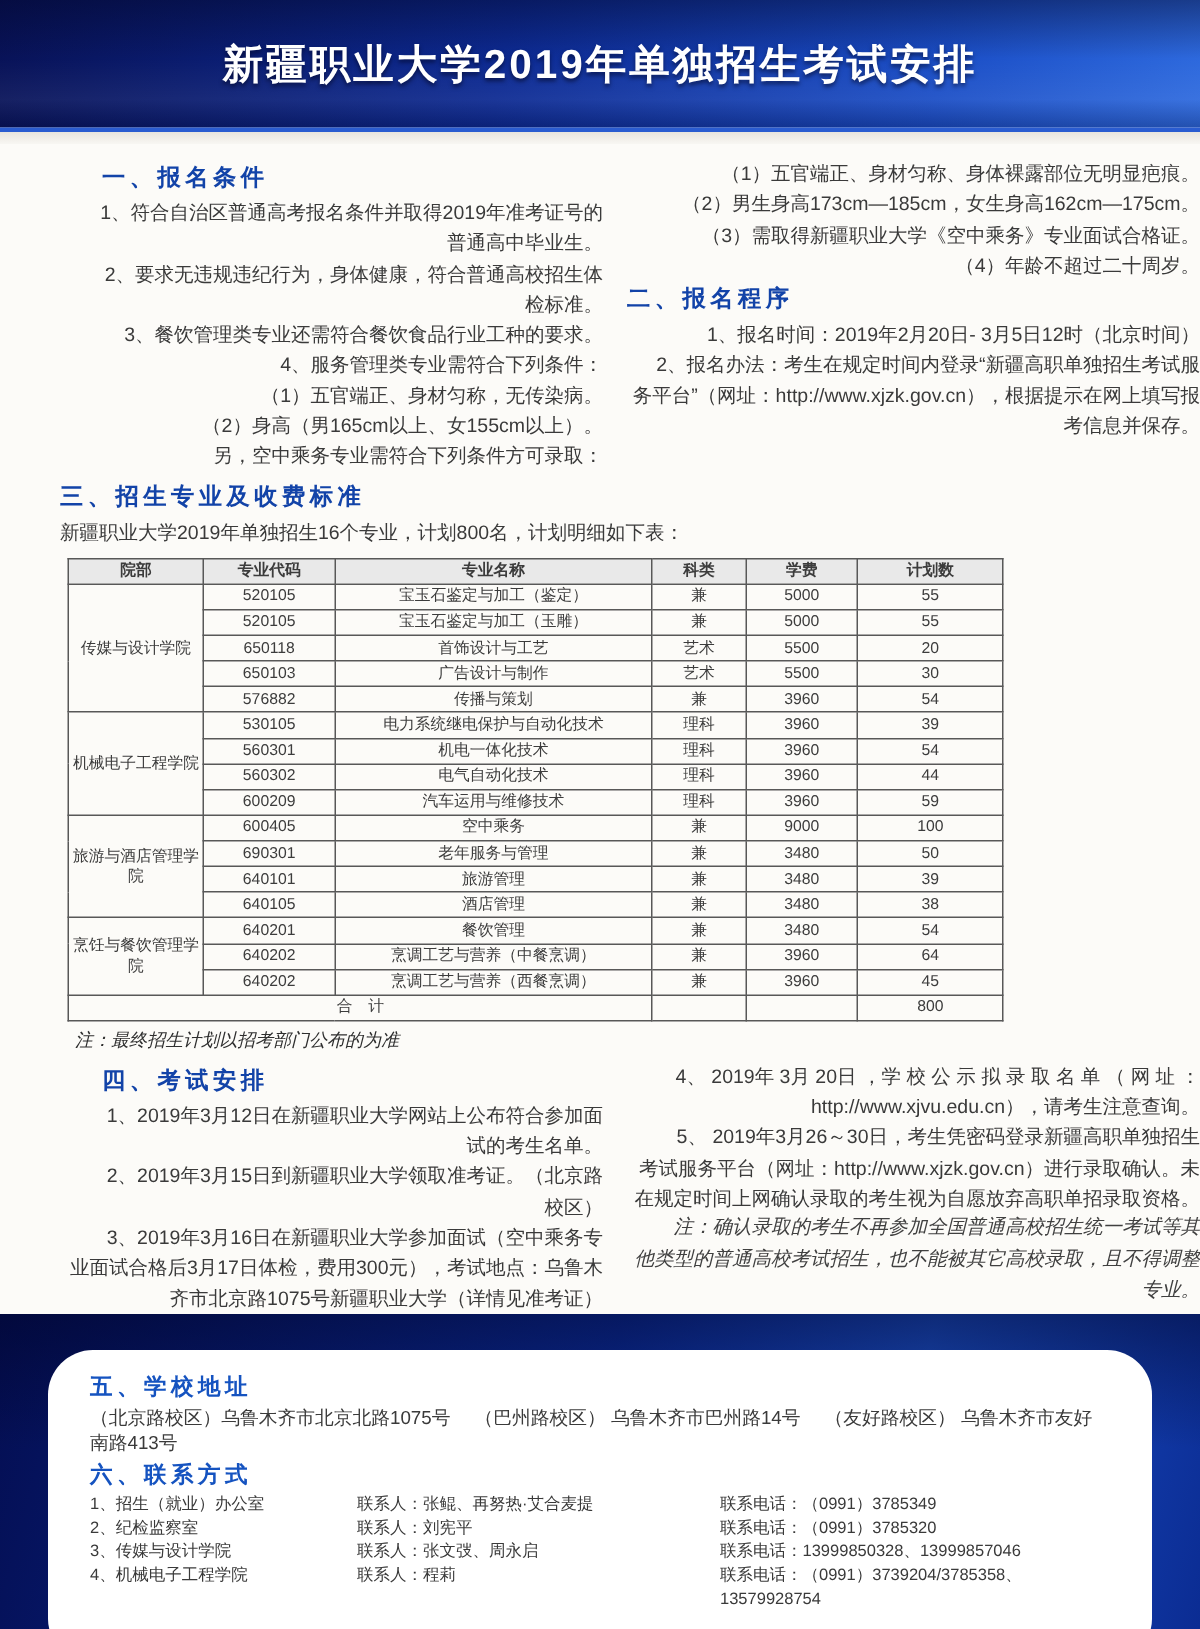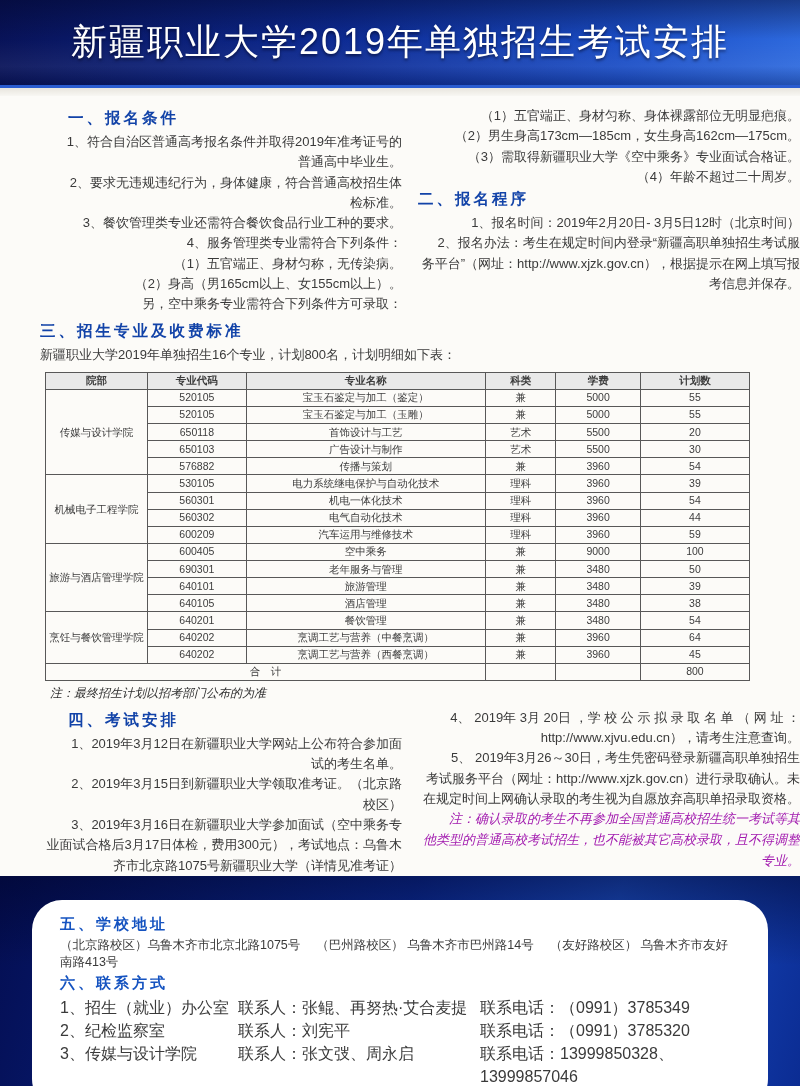--- a/index.html
+++ b/index.html
@@ -9,61 +9,61 @@
 
   
   .banner {
     height:88px; flex:0 0 88px;
     background:
       linear-gradient(to bottom, rgba(2,6,40,0.45) 0%, rgba(2,6,40,0.0) 46%, rgba(255,255,255,0.06) 78%, rgba(2,6,40,0.25) 100%),
       linear-gradient(100deg, #081257 0%, #0d2a92 42%, #1b4ec6 78%, #2e6ade 100%);
     display:flex; align-items:center; justify-content:center;
     border-bottom:3px solid #2a5cd0;
   }
-  .banner h1 { color:#ffffff; font-size:36px; font-weight:normal; letter-spacing:2px; text-shadow:0 2px 3px rgba(0,0,20,0.55); }
+  .banner h1 { color:#ffffff; font-size:27px; font-weight:bold; letter-spacing:2px; text-shadow:0 2px 3px rgba(0,0,20,0.55); }
   .banner-gap { height:8px; flex:0 0 8px; background:linear-gradient(to bottom,#e8e5de,#f8f7f3); }
 
   
   .content { flex:1 1 auto; padding:10px 0 0 40px; background:#fcfbf8; }
   .cols { display:flex; gap:16px; }
   .col { flex:1 1 0; }
   .col.left { flex:0 0 362px; }
   .sec-h { color:#1243a8; font-size:15.5px; font-weight:bold; letter-spacing:3px; margin:2px 0 3px 0; }
   .sec-h.indent { padding-left:28px; }
   p.body { font-size:13px; line-height:1.56; color:#3a3a3a; }
   p.body.ind { text-indent:2em; }
   p.body.ind1 { text-indent:1em; }
   .content .tight p { margin:0;text-align:right; }
 
   
   .tbl-wrap { margin:6px 5px 2px 5px; }
-  table.plan { width:705px; border-collapse:collapse; table-layout:fixed; font-size:10.5px; color:#3c3c3c; border:1.5px solid #4a4a4a; }
+  table.plan { width:624px; border-collapse:collapse; table-layout:fixed; font-size:10.5px; color:#3c3c3c; border:1.5px solid #4a4a4a; }
   table.plan th, table.plan td { border:1px solid #585858; text-align:center; padding:1.5px 2px; height:17px; line-height:1.25; }
   table.plan th { background:#e9e9e9; font-weight:bold; color:#3c3c3c; }
   table.plan td.college { background:#fcfbf8; }
   table.plan tr { background:#fcfbf8; }
   col.c-college{width:14.5%} col.c-code{width:14%} col.c-major{width:34%} col.c-cat{width:10%} col.c-fee{width:12%} col.c-plan{width:15.5%}
   .tbl-note { font-family:"DejaVu Serif","Liberation Serif",serif; font-style:italic; font-size:12px; color:#2e2e2e; margin:4px 0 6px 10px; }
 
-  .note-kai { font-family:Liberation Sans, sans-serif; font-style:italic; font-size:13px; line-height:1.6; color:#a21caf; text-indent:2em; margin-top:6px; }
+  .note-kai { font-family:Liberation Mono, monospace; font-style:italic; font-size:13px; line-height:1.6; color:#404040; text-indent:2em; margin-top:6px; }
 
   
   .footer {
     flex:0 0 256px; height:256px; position:relative;
     background:
       linear-gradient(to bottom, rgba(0,4,40,0.5) 0%, rgba(0,4,40,0) 35%),
       linear-gradient(105deg, #040e52 0%, #0c2d9a 48%, #1c51c8 72%, #0a2a90 100%);
   }
   .footer-card {
     position:absolute; left:32px; right:32px; top:24px; bottom:23px;
     background:#ffffff; border-radius:30px; padding:13px 28px 10px 28px;
   }
   .f-h { color:#1553c0; font-size:15px; font-weight:bold; letter-spacing:3px; margin:2px 0 3px 0; }
   .f-addr { font-size:12.5px; color:#3a3a3a; margin:1px 0 3px 0; }
-  .contact-row { display:grid; grid-template-columns:178px 242px 1fr; font-size:16px; color:#3a3a3a; line-height:1.44; }
+  .contact-row { display:grid; grid-template-columns:178px 242px 1fr; font-size:11px; color:#3a3a3a; line-height:1.44; }
 </style>
 </head>
 <body>
 
 <div class="page">
 
   <header class="banner">
     <h1>新疆职业大学2019年单独招生考试安排</h1>
   </header>
   <div class="banner-gap"></div>

